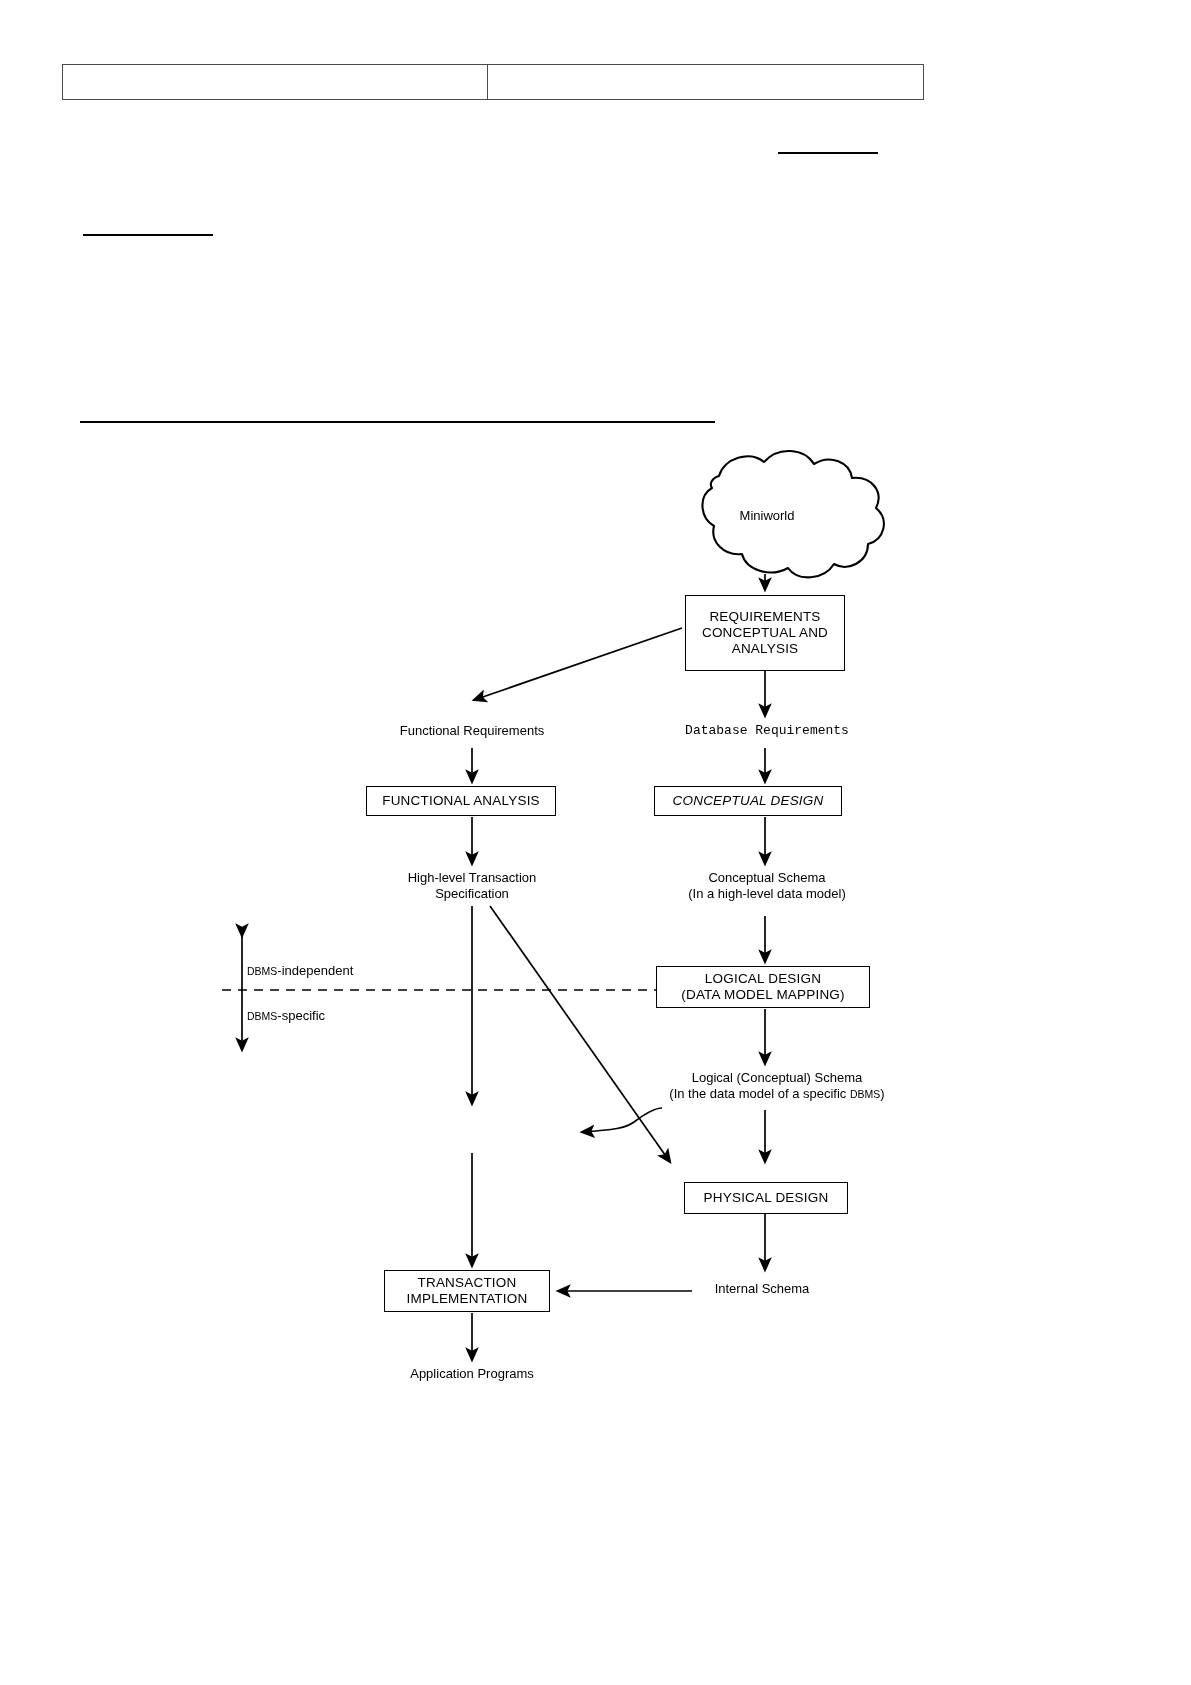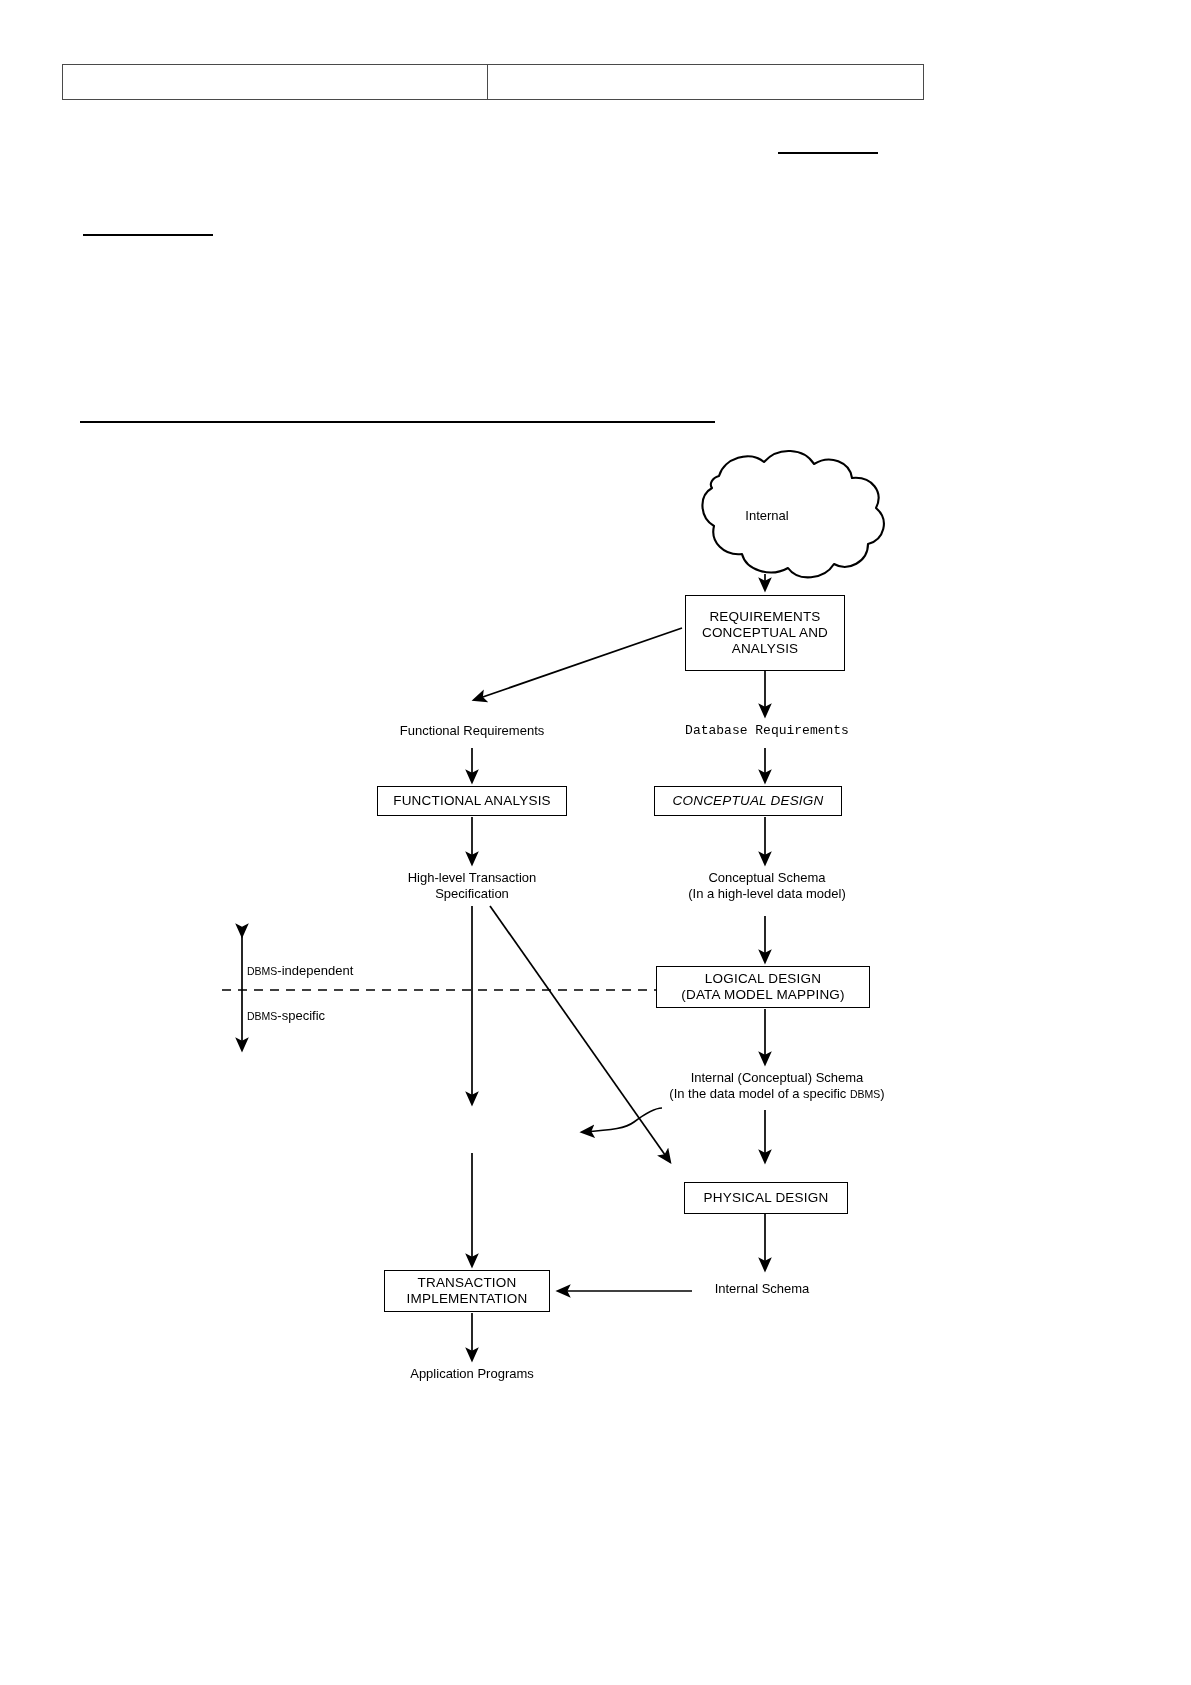--- a/index.html
+++ b/index.html
@@ -42,21 +42,21 @@
     position:absolute;font-size:13px;line-height:16px;text-align:center;
     white-space:nowrap;
   }
   .lbl.small-caps .sc{font-size:10.5px;}
   .cloud-label{
     position:absolute;font-size:13px;text-align:center;white-space:nowrap;
   }
 
   
   #box-requirements{left:463px;top:157px;width:160px;height:76px;}
-  #box-functional-analysis{left:155px;top:348px;width:190px;height:30px;}
+  #box-functional-analysis{left:144px;top:348px;width:190px;height:30px;}
   #box-conceptual-design{left:432px;top:348px;width:188px;height:30px;font-style:italic;}
   #box-logical-design{left:434px;top:528px;width:214px;height:42px;}
   #box-application-program{left:140px;top:670px;width:214px;height:44px;}
   #box-physical-design{left:462px;top:728px;width:164px;height:32px;margin-top:16px;}
   #box-transaction-impl{left:162px;top:832px;width:166px;height:42px;}
 
   #lbl-functional-req{left:150px;top:285px;width:200px;}
   #lbl-database-req{left:445px;top:285px;width:200px;font-family:Liberation Mono, monospace;}
   #lbl-highlevel-trans{left:150px;top:432px;width:200px;}
   #lbl-conceptual-schema{left:430px;top:432px;width:230px;}
@@ -135,21 +135,21 @@
 
       <line x1="250" y1="715" x2="250" y2="828" stroke="#000" stroke-width="1.7" marker-end="url(#ah)"></line>
 
       <line x1="543" y1="761" x2="543" y2="832" stroke="#000" stroke-width="1.7" marker-end="url(#ah)"></line>
 
       <line x1="470" y1="853" x2="336" y2="853" stroke="#000" stroke-width="1.7" marker-end="url(#ah)"></line>
 
       <line x1="250" y1="875" x2="250" y2="922" stroke="#000" stroke-width="1.7" marker-end="url(#ah)"></line>
     </svg>
 
-    <div class="cloud-label" id="lbl-miniworld">Internal</div>
+    <div class="cloud-label" id="lbl-miniworld">Miniworld</div>
 
     <div class="nodebox" id="box-requirements">
       <span>REQUIREMENTS</span>
       <span>CONCEPTUAL AND</span>
       <span>ANALYSIS</span>
     </div>
 
     <div class="lbl" id="lbl-functional-req">Functional Requirements</div>
     <div class="lbl" id="lbl-database-req">Database Requirements</div>
 
@@ -175,21 +175,21 @@
     <div class="lbl small-caps" id="lbl-dbms-specific">
       <span class="sc">DBMS</span><span>-specific</span>
     </div>
 
     <div class="nodebox" id="box-logical-design">
       <span>LOGICAL DESIGN</span>
       <span>(DATA MODEL MAPPING)</span>
     </div>
 
     <div class="lbl small-caps" id="lbl-logical-schema">
-      <div>Internal (Conceptual) Schema</div>
+      <div>Logical (Conceptual) Schema</div>
       <div><span>(In the data model of a specific </span><span class="sc">DBMS</span><span>)</span></div>
     </div>
 
 
     <div class="nodebox" id="box-physical-design">
       <span>PHYSICAL DESIGN</span>
     </div>
 
     <div class="nodebox" id="box-transaction-impl">
       <span>TRANSACTION</span>

